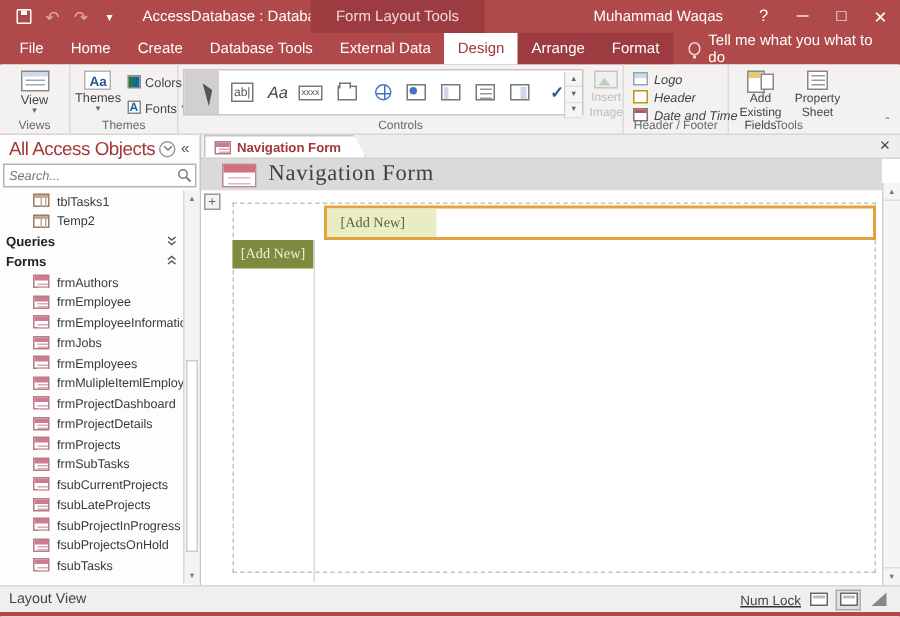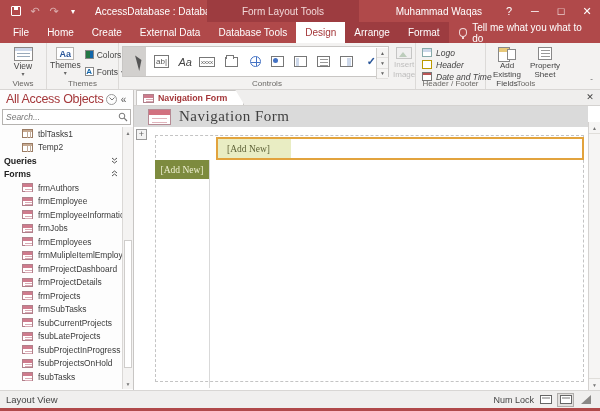--- a/index.html
+++ b/index.html
@@ -9,21 +9,21 @@
             box-shadow: inset 1px 0 #b0494a, inset -1px 0 #b0494a; }
 
   
   .titlebar { height:22px; background:#b0494a; color:#fff; display:flex; align-items:center; position:relative; }
   .qat { display:flex; align-items:center; gap:7px; padding:0 8px 0 10px; }
   .qat .icon { width:12px; height:12px; display:inline-flex; align-items:center; justify-content:center; font-size:11px; }
   .save-glyph { width:10px; height:10px; border:1.5px solid #fff; border-radius:1px; position:relative; }
   .save-glyph::before { content:""; position:absolute; left:2px; top:0; width:4px; height:3px; background:#fff; }
   .dim { opacity:.55; }
   .title-text { font-size:10px; color:#fff; margin-left:8px; white-space:nowrap; }
-  .contextual-title { position:absolute; left:207px; top:0; width:152px; height:22px; background:#9d3c40;
+  .contextual-title { position:absolute; left:207px; top:0; width:116px; height:22px; background:#9d3c40;
                       display:flex; align-items:center; justify-content:center; font-size:10px; color:#f2d8d8; }
   .tb-right { margin-left:auto; display:flex; align-items:center; height:22px; }
   .user-name { font-size:10px; margin-right:14px; }
   .winbtn { width:26px; height:22px; display:flex; align-items:center; justify-content:center; font-size:11px; color:#fff; }
 
   
   .tabrow { height:21px; background:#b0494a; display:flex; align-items:stretch; padding-left:4px; position:relative; }
   .rtab { color:#fff; font-size:10px; display:flex; align-items:center; padding:0 9px; white-space:nowrap; }
   .ctx-tabs { background:#9d3c40; display:flex; align-items:stretch; }
   .rtab.active { background:#fff; color:#a4373a; }
@@ -136,21 +136,21 @@
                  font-family:"Liberation Serif", serif; font-size:9.5px; display:flex; align-items:center; justify-content:center; }
   .col-edge { position:absolute; left:75px; top:33px; width:1px; bottom:2px; background:#d9d9d9; }
   .doc-scroll { position:absolute; top:16px; right:0; bottom:0; width:12px; background:#f6f5f4; border-left:1px solid #d4d2d0; }
   .doc-scroll .arr { height:12px; display:flex; align-items:center; justify-content:center; font-size:5px; color:#777; border-bottom:1px solid #e0deda; }
   .doc-scroll .arr.bot { position:absolute; bottom:0; left:0; right:0; border-top:1px solid #e0deda; border-bottom:none; }
 
   
   .statusbar { position:absolute; left:0; right:0; bottom:3px; height:18px; background:#f0efee; border-top:1px solid #d8d6d4;
                display:flex; align-items:center; padding:0 6px; }
   .sb-left { font-size:9.5px; color:#444; }
-  .sb-right { margin-left:auto; display:flex; align-items:center; gap:3px; }
+  .sb-right { margin-left:auto; display:flex; align-items:center; gap:3px;text-decoration:underline; }
   .numlock { font-size:9px; color:#444; }
   .sb-ic { width:17px; height:14px; display:flex; align-items:center; justify-content:center; }
   .sb-ic.active { background:#e2e0de; border:1px solid #b0aeac; }
   .sbg { width:12px; height:9px; border:1px solid #666; background:#fff; position:relative; }
   .sbg::before { content:""; position:absolute; left:1px; top:1px; right:1px; height:2px; background:#bbb; }
   .tri { width:0; height:0; border-left:10px solid transparent; border-bottom:9px solid #8a8886; }
   .bottom-strip { position:absolute; left:0; right:0; bottom:0; height:3px; background:#b0494a; }
 </style>
 </head>
 <body>
@@ -174,22 +174,22 @@
       <span class="winbtn">─</span>
       <span class="winbtn">□</span>
       <span class="winbtn">✕</span>
     </div>
   </div>
 
   <div class="tabrow">
     <span class="rtab">File</span>
     <span class="rtab">Home</span>
     <span class="rtab">Create</span>
+    <span class="rtab">Database Tools</span>
     <span class="rtab">External Data</span>
-    <span class="rtab">Database Tools</span>
     <span class="ctx-tabs">
       <span class="rtab active">Design</span>
       <span class="rtab">Arrange</span>
       <span class="rtab">Format</span>
     </span>
     <span class="tellme">
       <span class="bulb"></span>
       <span>Tell me what you what to do</span>
     </span>
   </div>

